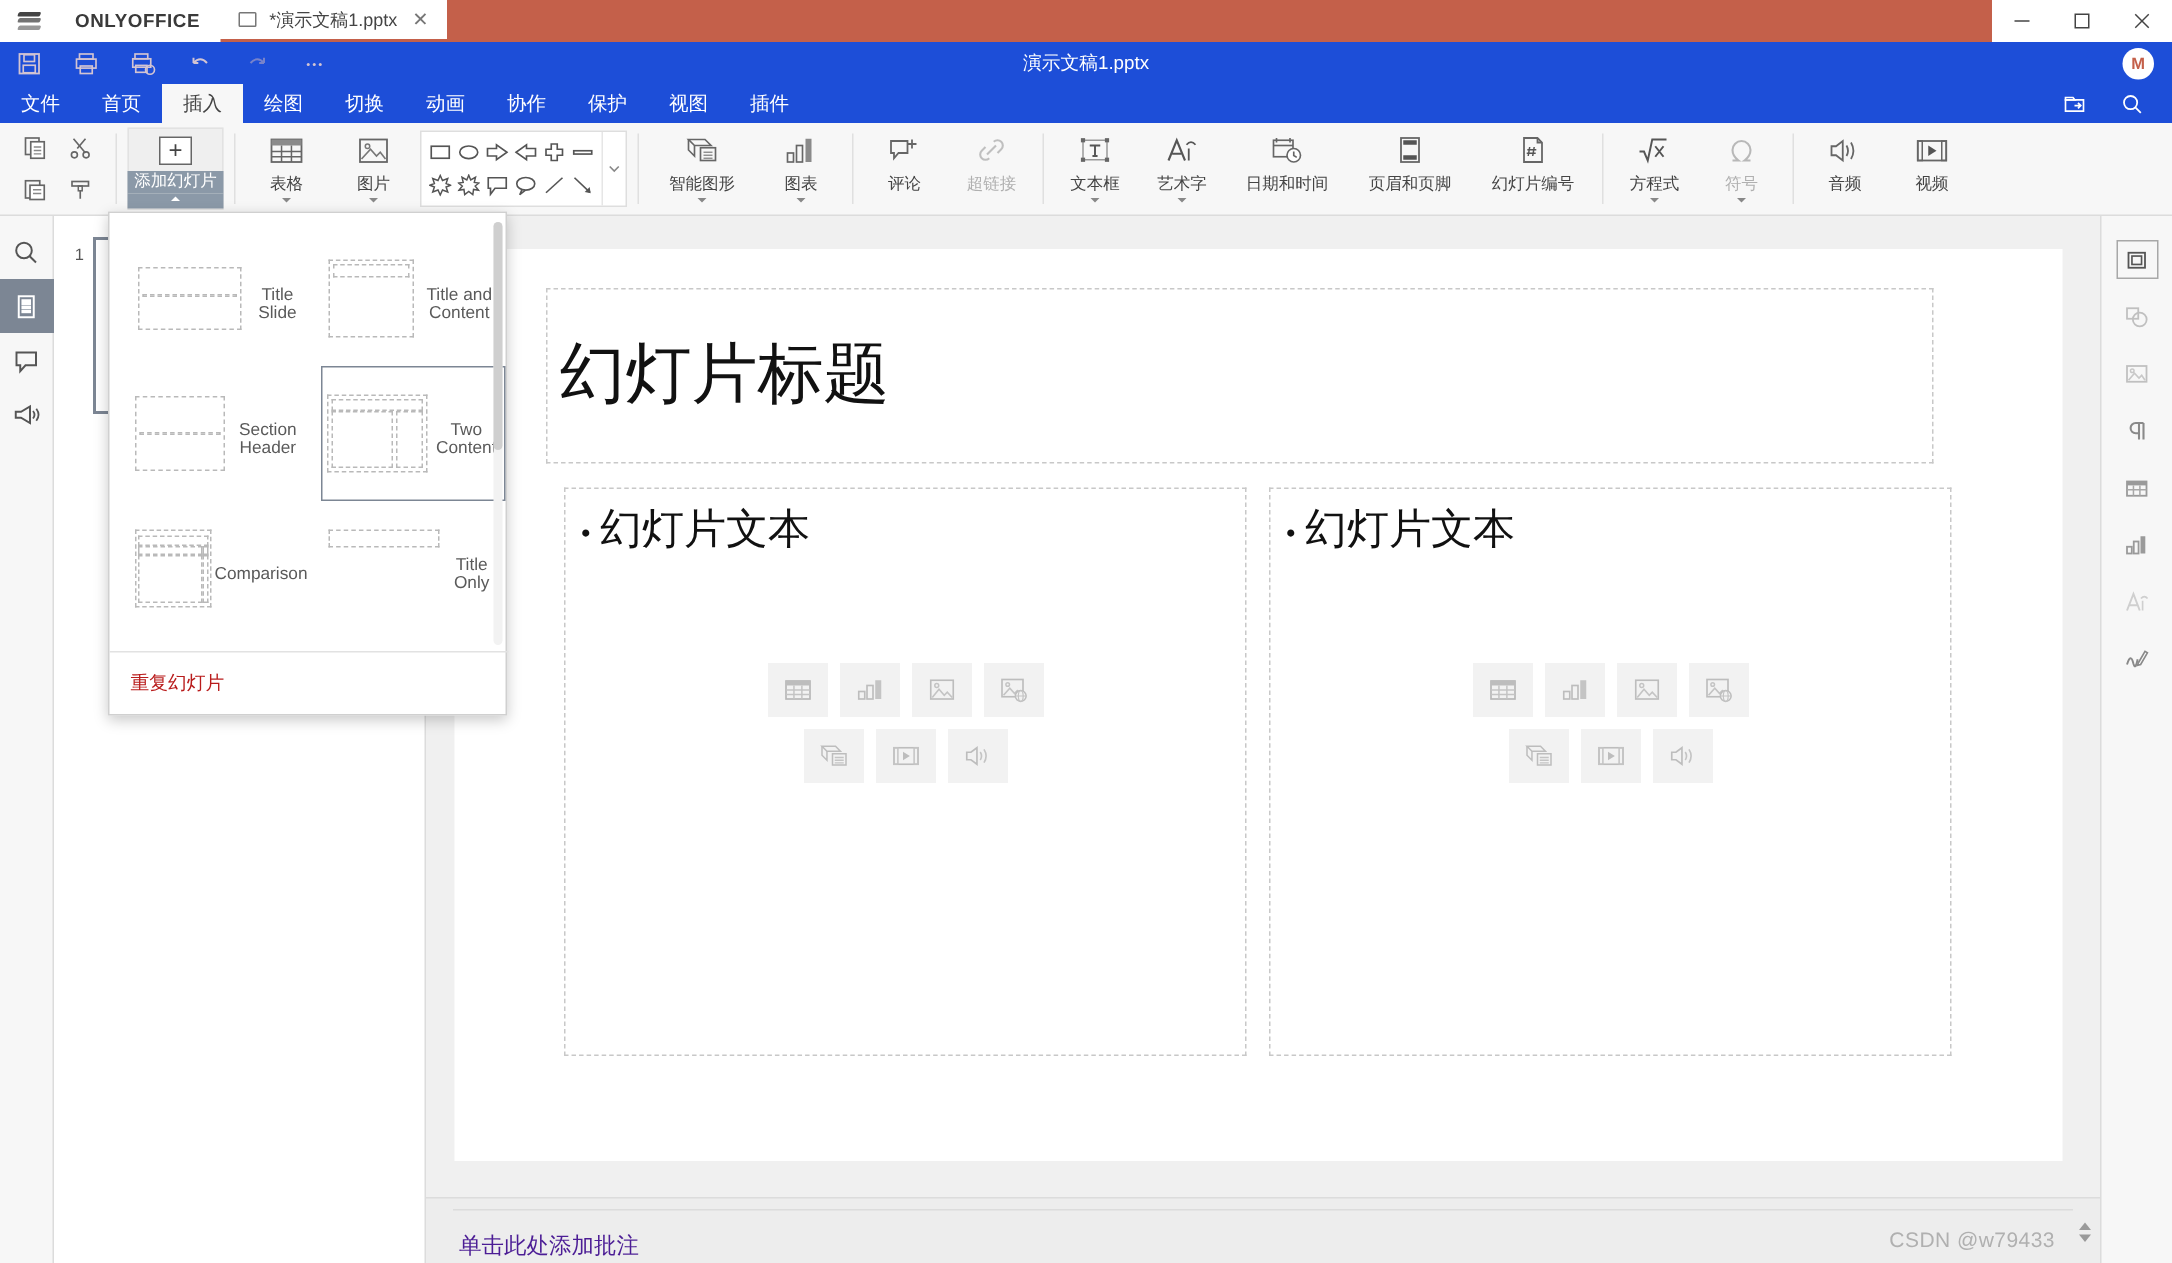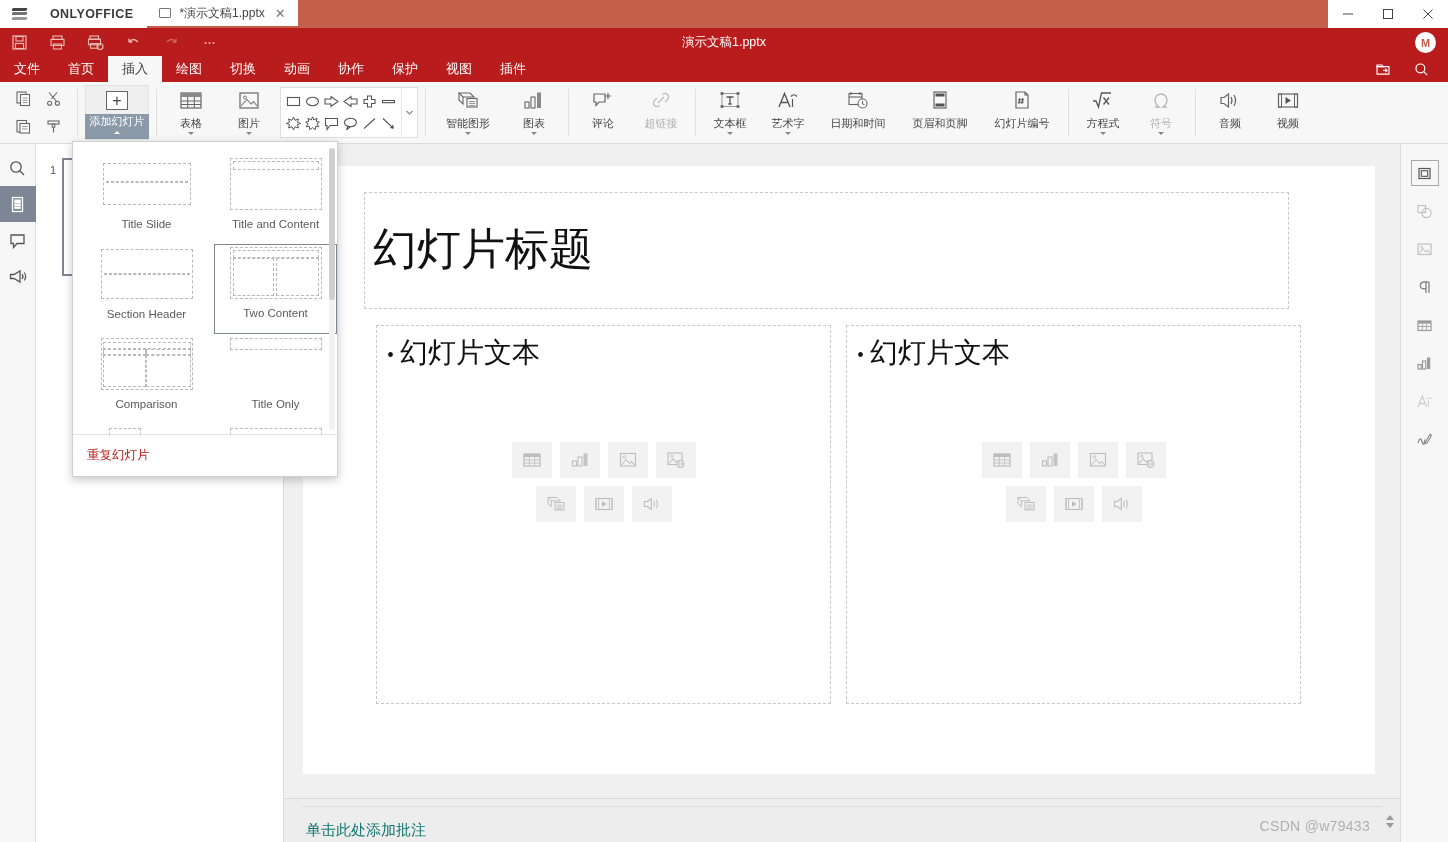--- a/index.html
+++ b/index.html
@@ -48,21 +48,21 @@
   .wctrls { display: flex; }
   .wctrl {
     width: 40px; height: 28px; display: flex; align-items: center; justify-content: center;
     color: #444; font-size: 12px; cursor: pointer;
   }
   .wctrl svg { display: block; }
 
   
   .header {
     position: absolute; top: 28px; left: 0; width: 1448px; height: 54px;
-    background: #b91c1c;
+    background: #1d4ed8;
   }
   .qat { position: absolute; left: 0; top: 0; height: 28px; display: flex; align-items: center; }
   .qat-btn {
     width: 38px; height: 28px; display: flex; align-items: center; justify-content: center;
     cursor: pointer;
   }
   .qat-btn svg { opacity: .85; }
   .qat-btn.disabled svg { opacity: .45; }
   .doc-title {
     position: absolute; top: 0; left: 0; width: 1448px; height: 28px;
@@ -241,21 +241,21 @@
     position: absolute; top: 654px; left: 0; width: 1116px; height: 44px;
     background: #ededed; border-top: 1px solid #dcdcdc;
   }
   .notes-split {
     position: absolute; top: 0; left: 18px; width: 1080px; height: 8px;
     border-bottom: 1px solid #dcdcdc;
   }
   .notes-text {
     position: absolute; left: 22px; top: 22px;
     font-family: "Liberation Serif", "DejaVu Serif", serif;
-    font-size: 15px; color: #0f766e;
+    font-size: 15px; color: #4c1d95;
   }
   .watermark {
     position: absolute; right: 30px; bottom: 8px;
     font-size: 14px; color: #b0b0b0; letter-spacing: .3px;
   }
   .vscroll {
     position: absolute; right: 4px; top: 0; width: 12px; height: 44px;
     display: flex; flex-direction: column; align-items: center; justify-content: center; gap: 3px;
   }
   .vs-arrow { width: 0; height: 0; border-left: 4px solid transparent; border-right: 4px solid transparent; }
@@ -282,21 +282,21 @@
   }
   .layout-scroll {
     position: absolute; left: 0; top: 0; width: 266px; height: 294px;
     overflow: hidden;
   }
   .layout-grid {
     display: grid; grid-template-columns: 123px 123px; gap: 0 6px;
     padding: 12px 8px 0 12px;
   }
   .layout-cell {
-    height: 90px; display: flex; flex-direction: column; align-items: center;
+    height: 90px; display: flex; flex-direction: row; align-items: center;
     cursor: pointer; padding: 3px;
   }
   .layout-cell.selected { border: 1.6px solid #7c8694; padding: 1.4px; }
   .lt-thumb {
     width: 96px; height: 54px; position: relative; background: #fff;
   }
   .lt-thumb .lbox { position: absolute; border: 1px dashed #b9b9b9; }
   .lt-label { font-size: 11.5px; color: #5a5a5a; margin-top: 7px; text-align: center; }
   .layout-sb {
     position: absolute; right: 2px; top: 6px; width: 6px; height: 282px;

